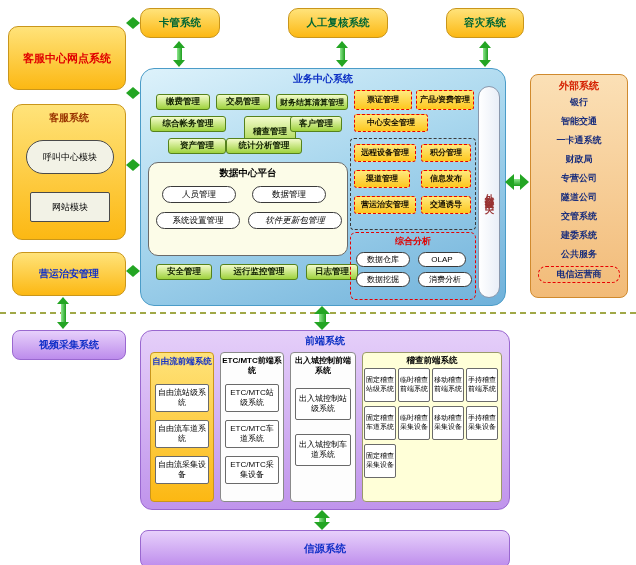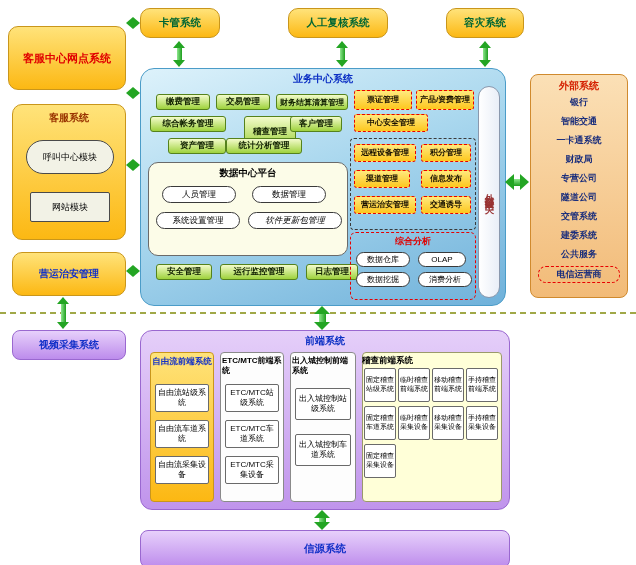--- a/index.html
+++ b/index.html
@@ -32,21 +32,21 @@
   .top-sys-label { color:#006633; font-weight:bold; font-size:10.5px; }
   .cs-title { color:#993300; font-weight:bold; font-size:10px; text-align:center; }
   .blue-bold { color:#1230c8; font-weight:bold; font-size:10px; }
   .bc-title { color:#0b2fc4; font-weight:bold; font-size:10px; text-align:center; }
   .dc-title { color:#000; font-weight:bold; font-size:9.5px; text-align:center; }
   .an-title { color:#e00000; font-weight:bold; font-size:9px; text-align:center; }
   .ext-title { color:#d42000; font-weight:bold; font-size:10px; text-align:center; }
   .ext-item { color:#1c2f7c; font-weight:bold; font-size:9px; }
   .fe-title { color:#0b2fc4; font-weight:bold; font-size:10px; text-align:center; }
   .sub-title-blue { color:#1230c8; font-weight:bold; font-size:8.5px; text-align:center; line-height:1.2; }
-  .sub-title-dark { color:#000; font-weight:bold; font-size:8px; text-align:left; line-height:1.2; }
+  .sub-title-dark { color:#000; font-weight:bold; font-size:8px; text-align:center; line-height:1.2; }
   .sub-item { font-size:8px; line-height:1.25; padding:1px; }
   .gw-text { writing-mode:vertical-rl; text-orientation:upright; letter-spacing:2px;
              font-size:9.5px; font-weight:bold; color:#993333; }
   .gateway { background:linear-gradient(90deg,#ffffff,#e9eef7); border:1px solid #8a98ad; border-radius:11px; }
 
   .divider { border-top:2px dashed #a0a848; }
 
   .arrow { display:flex; }
   .arrow.h { flex-direction:row; align-items:center; }
   .arrow.v { flex-direction:column; align-items:center; }

